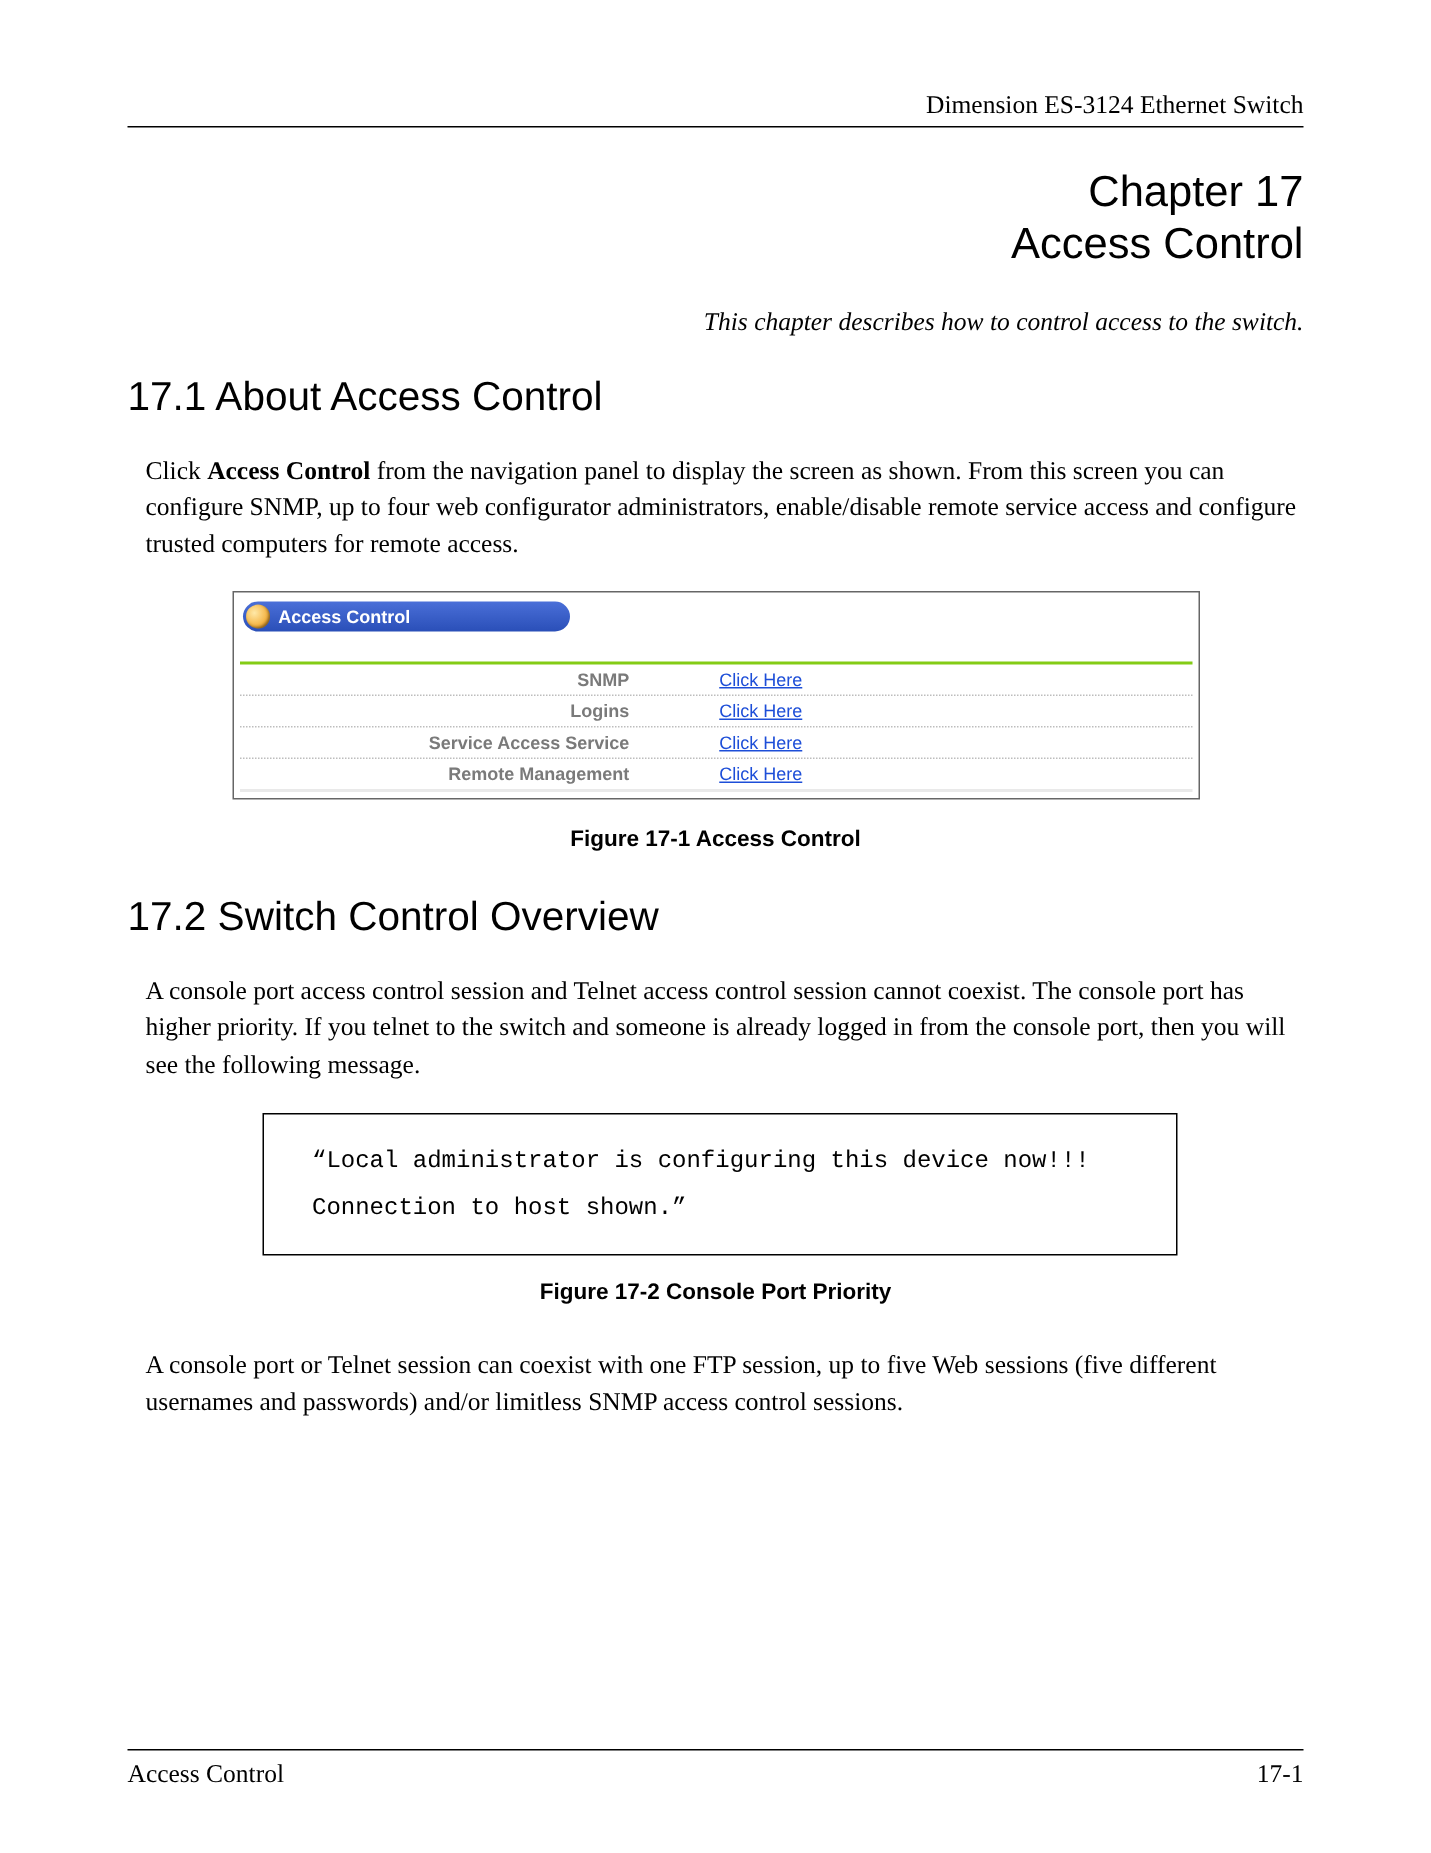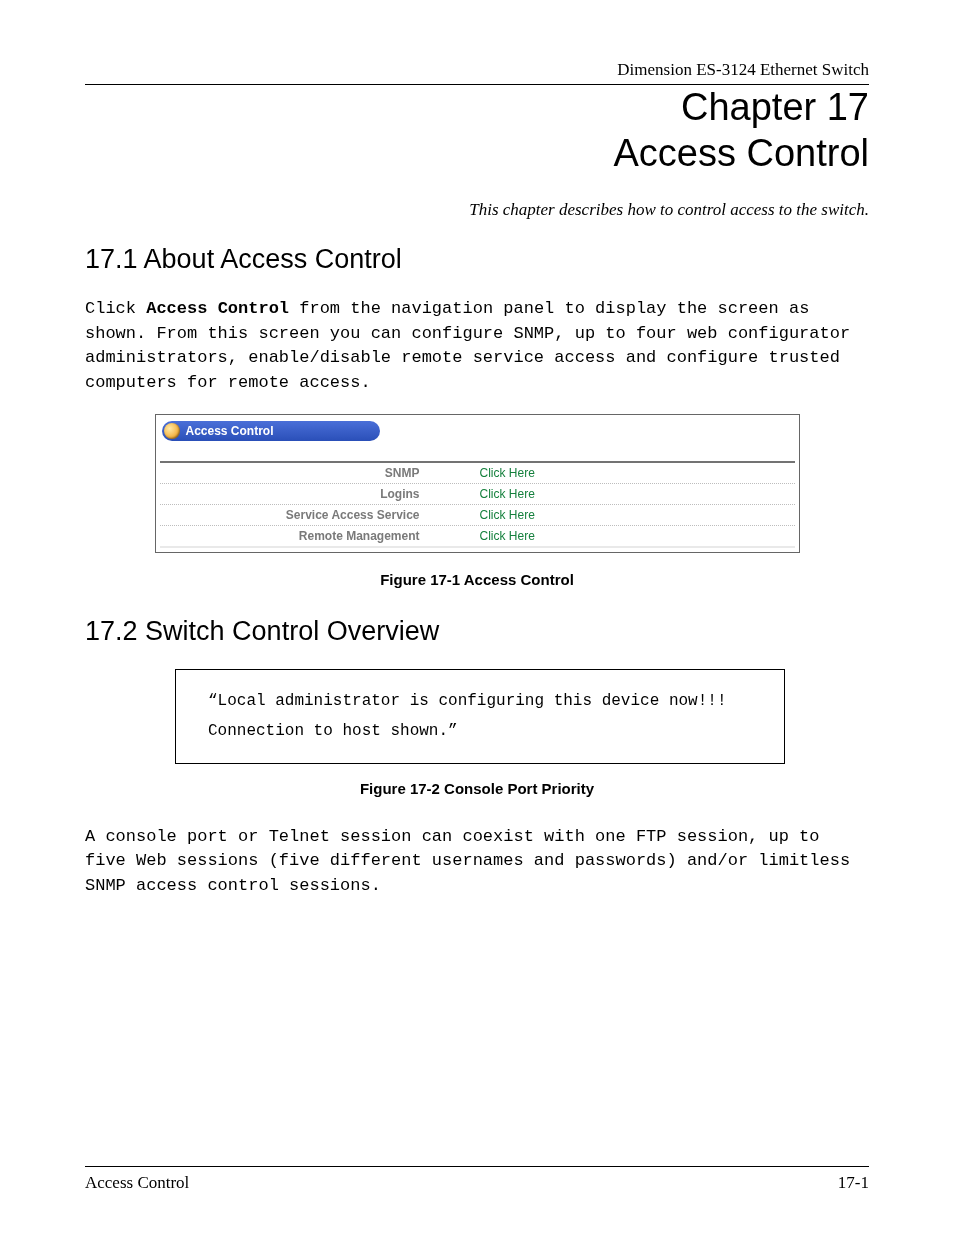--- a/index.html
+++ b/index.html
@@ -14,46 +14,46 @@
     min-height: 1235px;
     box-sizing: border-box;
     padding: 60px 85px 30px 85px;
     position: relative;
   }
   .header-line {
     border-bottom: 1.5px solid #000;
     padding-bottom: 4px;
     text-align: right;
     font-size: 17px;
+    margin-bottom: 26px;
   }
   .chapter-title {
     font-family: Arial, Helvetica, sans-serif;
-    font-size: 38px;
+    font-size: 29px;
     text-align: right;
     font-weight: 400;
     line-height: 1.2;
     margin-bottom: 24px;
   }
   .chapter-desc {
     font-style: italic;
     text-align: right;
     font-size: 17px;
     margin-bottom: 20px;
   }
   .section-h {
     font-family: Arial, Helvetica, sans-serif;
     font-size: 27px;
     font-weight: 400;
     margin: 24px 0 22px 0;
   }
   .body-p {
     font-size: 17px;
     line-height: 1.45;
-    margin: 0 0 18px 0;
-    font-family: Liberation Mono, monospace;
+    margin: 0 0 18px 12px;
   }
   .bold { font-weight: bold; }
 
   
   .fig1-wrap {
     width: 645px;
     margin: 16px auto 18px auto;
     border: 1px solid #666;
     padding: 4px;
     box-sizing: border-box;
@@ -77,41 +77,42 @@
     box-shadow: inset -1px -1px 2px rgba(0,0,0,.4);
   }
   .pill-text {
     color: #fff;
     font-family: Arial, Helvetica, sans-serif;
     font-weight: bold;
     font-size: 12px;
   }
   .fig1-table {
     margin-top: 18px;
-    border-top: 2px solid #737373;
+    border-top: 2px solid #84cc16;
     border-bottom: 2px solid #e9e9e9;
   }
   .fig1-row {
     display: flex;
     align-items: center;
     border-bottom: 1px dotted #bdbdbd;
     font-family: Arial, Helvetica, sans-serif;
     font-size: 12px;
     color: #7a7a7a;
     height: 20px;
   }
   .fig1-row:last-child { border-bottom: none; }
   .fig1-label {
     width: 260px;
     text-align: right;
     font-weight: bold;
     padding-right: 18px;
   }
   .fig1-link {
-    color: #15803d;
+    color: #1d4ed8;
+    text-decoration: underline;
     font-weight: normal;
     padding-left: 42px;
   }
   .fig-caption {
     font-family: Arial, Helvetica, sans-serif;
     font-weight: bold;
     font-size: 15px;
     text-align: center;
     margin: 4px 0 28px 0;
   }
@@ -189,20 +190,21 @@
     </div>
   </div>
 
   <div class="fig-caption">Figure 17-1 Access Control</div>
 
   <div class="section-h">
     <span>17.2</span>
     <span>Switch Control Overview</span>
   </div>
 
+  <p class="body-p">A console port access control session and Telnet access control session cannot coexist. The console port has higher priority. If you telnet to the switch and someone is already logged in from the console port, then you will see the following message.</p>
 
   <div class="msg-box">
     <div>“Local administrator is configuring this device now!!!</div>
     <div>Connection to host shown.”</div>
   </div>
 
   <div class="fig-caption">Figure 17-2 Console Port Priority</div>
 
   <p class="body-p">A console port or Telnet session can coexist with one FTP session, up to five Web sessions (five different usernames and passwords) and/or limitless SNMP access control sessions.</p>
 

